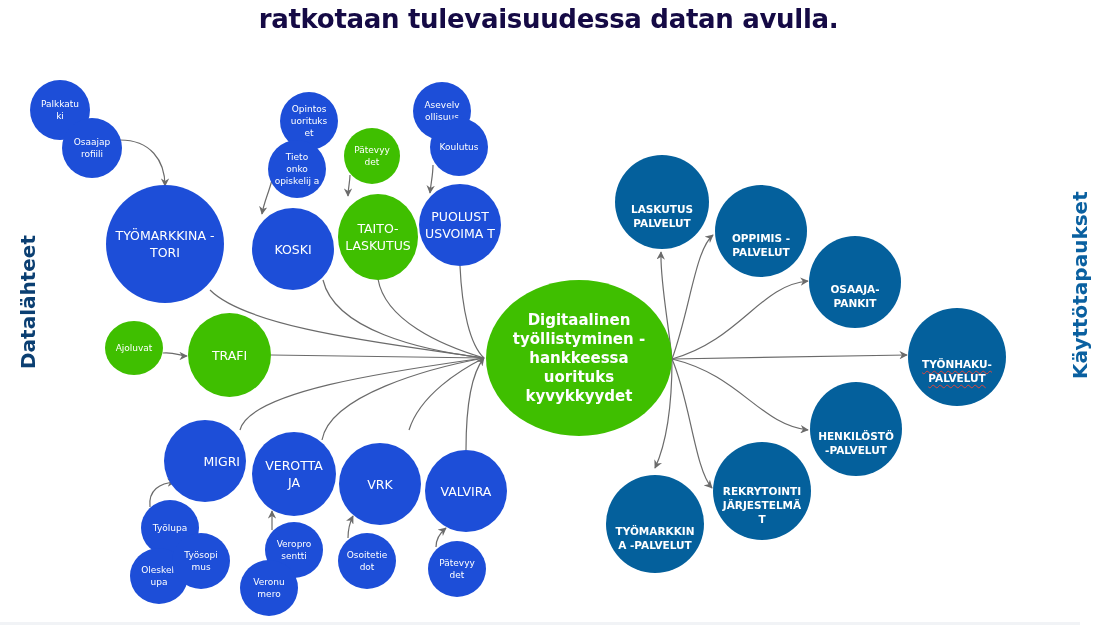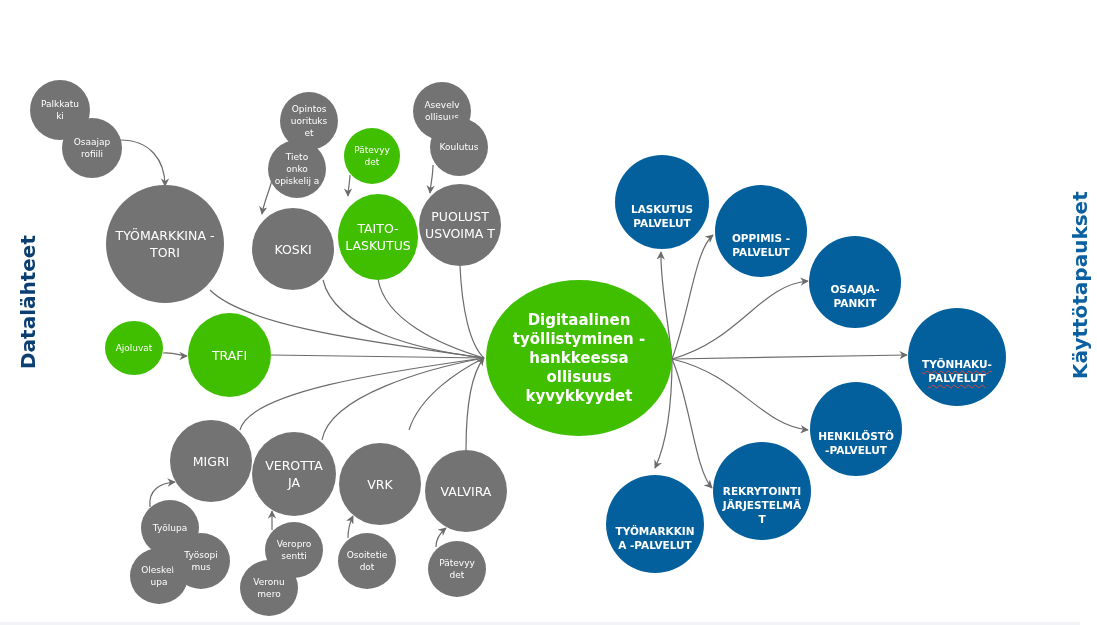--- a/index.html
+++ b/index.html
@@ -8,34 +8,35 @@
   .title { position: absolute; left: 0; width: 1097px; top: 4px; text-align: center;
            color: #150a45; font-weight: bold; font-size: 26px; line-height: 31px; letter-spacing: -0.3px; }
   .side-label { position: absolute; font-weight: bold; font-size: 20px; white-space: nowrap;
                 transform: rotate(-90deg); transform-origin: center center; }
   .side-left { color: #0b3f72; left: -32px; top: 297px; width: 120px; text-align: center; }
   .side-right { color: #0a60a0; left: 1010px; top: 297px; width: 140px; text-align: center; }
   svg.links { position: absolute; left: 0; top: 0; width: 1097px; height: 625px; }
   .node { position: absolute; border-radius: 50%; display: flex; align-items: center; justify-content: center;
           text-align: center; color: #ffffff; box-sizing: border-box; padding: 6px; }
   .node span { display: block; word-break: break-word; }
-  .dark { background: #737373; }
+  .dark { background: #1d4ed8; }
   .green { background: #3fbf00; }
   .blue { background: #04609c; }
   .small span { font-size: 9px; line-height: 12px; }
   .big span { font-size: 12.5px; line-height: 17px; font-weight: 500; }
   .svc span { font-size: 10.5px; line-height: 14px; font-weight: bold; margin-top: 28px; }
   .hub span { font-size: 15px; line-height: 19px; font-weight: bold; }
   .squiggle { text-decoration: underline wavy #e0443a; text-decoration-thickness: 1px; text-underline-offset: 2px; }
   .footer-strip { position: absolute; left: 0; top: 622px; width: 1080px; height: 3px; background: #f1f3f6; }
 </style>
 </head>
 <body>
 
 <div class="title">
+  <div>ratkotaan tulevaisuudessa datan avulla.</div>
 </div>
 
 <div class="side-label side-left">Datalähteet</div>
 <div class="side-label side-right">Käyttötapaukset</div>
 
 <svg class="links" viewBox="0 0 1097 625">
   <defs>
     <marker id="arr" viewBox="0 0 10 10" refX="9" refY="5" markerWidth="7" markerHeight="7" orient="auto-start-reverse">
       <path d="M0,0 L10,5 L0,10 L3,5 Z" fill="#6b6b6b"></path>
     </marker>
@@ -108,21 +109,21 @@
     <span>PUOLUST USVOIMA T</span>
   </div>
 
 <div class="node green small" style="left:105px;top:321px;width:58px;height:54px;">
     <span>Ajoluvat</span>
   </div>
 <div class="node green big" style="left:188px;top:313px;width:83px;height:84px;">
     <span>TRAFI</span>
   </div>
 
-<div class="node dark big" style="left:170px;top:420px;width:82px;height:82px;">
+<div class="node dark big" style="left:164px;top:420px;width:82px;height:82px;justify-content:flex-end;">
     <span>MIGRI</span>
   </div>
 <div class="node dark big" style="left:252px;top:432px;width:84px;height:84px;">
     <span>VEROTTA JA</span>
   </div>
 <div class="node dark big" style="left:339px;top:443px;width:82px;height:82px;">
     <span>VRK</span>
   </div>
 <div class="node dark big" style="left:425px;top:450px;width:82px;height:82px;">
     <span>VALVIRA</span>
@@ -144,21 +145,21 @@
     <span>Veronu mero</span>
   </div>
 <div class="node dark small" style="left:338px;top:533px;width:58px;height:56px;">
     <span>Osoitetie dot</span>
   </div>
 <div class="node dark small" style="left:428px;top:541px;width:58px;height:56px;">
     <span>Pätevyy det</span>
   </div>
 
 <div class="node green hub" style="left:486px;top:280px;width:186px;height:156px;padding:10px 14px;">
-    <span>Digitaalinen työllistyminen -hankkeessa ollisuus kyvykkyydet</span>
+    <span>Digitaalinen työllistyminen -hankkeessa uorituks kyvykkyydet</span>
   </div>
 
 <div class="node blue svc" style="left:615px;top:155px;width:94px;height:94px;">
     <span>LASKUTUS PALVELUT</span>
   </div>
 <div class="node blue svc" style="left:715px;top:185px;width:92px;height:92px;">
     <span>OPPIMIS -PALVELUT</span>
   </div>
 <div class="node blue svc" style="left:809px;top:236px;width:92px;height:92px;">
     <span>OSAAJA- PANKIT</span>

